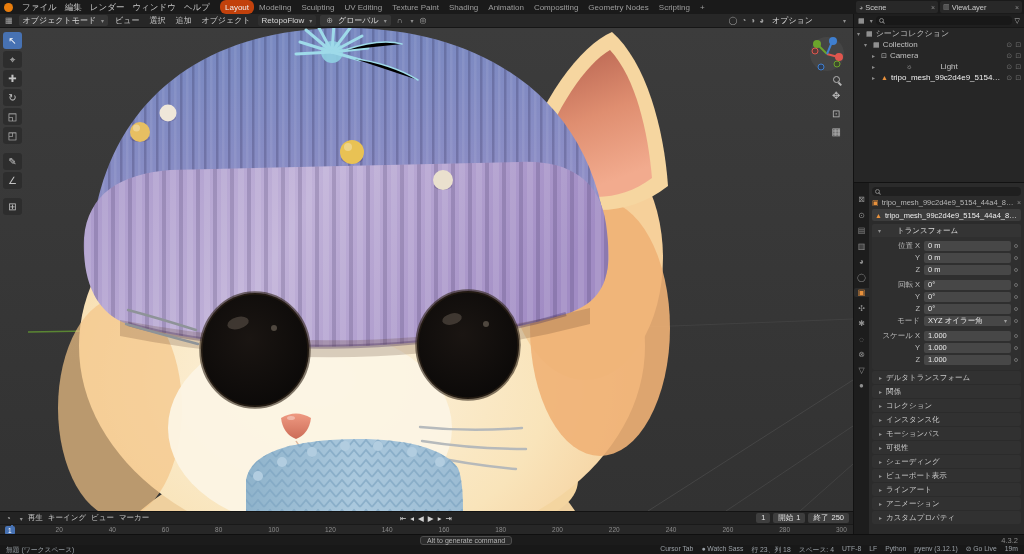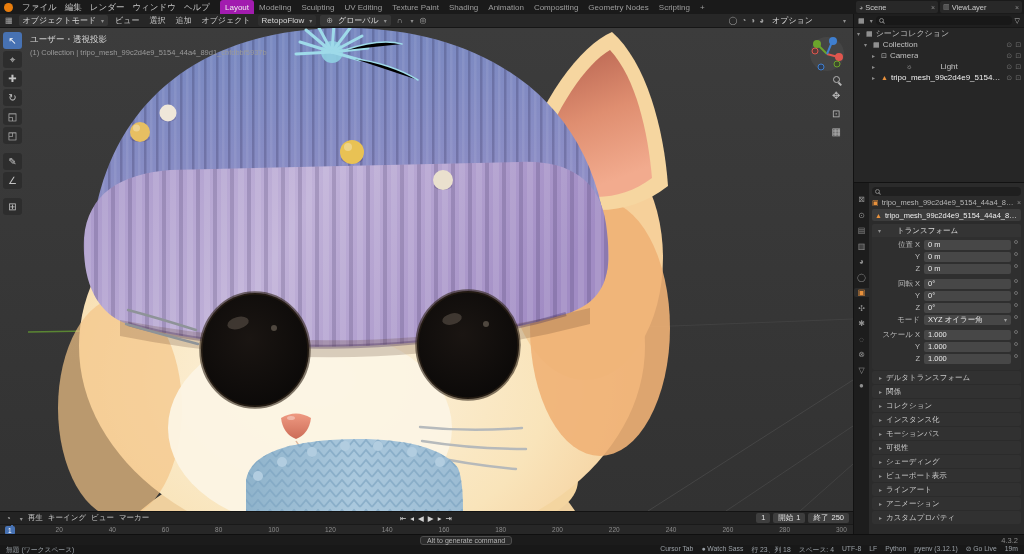--- a/index.html
+++ b/index.html
@@ -8,21 +8,21 @@
   .abs { position:absolute; }
   .trunc { white-space:nowrap; overflow:hidden; text-overflow:ellipsis; }
   .caret { font-size:6px; color:#909090; margin-left:2px; }
 
   
   #topbar { left:0; top:0; width:1024px; height:14px; background:#1a1a1a; display:flex; align-items:center; font-size:8.5px; color:#c9c9c9; z-index:30; }
   .blogo { width:9px; height:9px; border-radius:50%; background:#e87d0d; margin:0 5px 0 4px; flex:none; }
   .tmenu { padding:0 4px; height:14px; line-height:14px; cursor:default; }
   .ws-tabs { display:flex; margin-left:6px; height:14px; }
   .ws-tab { padding:0 5px; height:14px; line-height:15px; color:#9d9d9d; font-size:8px; border-radius:3px 3px 0 0; }
-  .ws-tab.active { background:#a21caf; color:#efefef; }
+  .ws-tab.active { background:#c2410c; color:#efefef;border-radius:6px; }
   .tb-right { position:absolute; left:856px; top:1px; width:166px; display:flex; gap:2px; }
   .tb-box { display:flex; align-items:center; background:#282828; border-radius:2px; padding:0 3px; height:12px; font-size:7.5px; gap:2px; flex:1; min-width:0; }
   .tb-box .gl { font-size:7px; color:#8f8f8f; }
   .tb-box .x { color:#8a8a8a; font-size:7px; margin-left:auto; }
 
   
   #vheader { left:0; top:14px; width:853px; height:14px; background:#272727; border-bottom:1px solid #161616; display:flex; align-items:center; font-size:8px; gap:4px; padding:0 3px; z-index:25; }
   .vh-drop { display:flex; align-items:center; background:#363636; border-radius:2px; height:11px; padding:0 4px; gap:3px; color:#d8d8d8; }
   .vh-menu { padding:0 3px; color:#cccccc; }
   .vh-iconbtn { color:#a8a8a8; font-size:8px; padding:0 2px; }
@@ -66,21 +66,21 @@
   .ptab { font-size:8px; color:#8f8f8f; width:15px; text-align:center; }
   .ptab.active { color:#e8913c; background:#2b2b2b; border-radius:2px 0 0 2px; }
   #prop-content { position:absolute; left:15px; top:0; right:0; bottom:0; padding:2px 3px 0 3px; }
   .pc-search { height:12px; display:flex; align-items:center; gap:3px; }
   .pc-sfield { flex:1; height:9px; background:#1f1f1f; border-radius:4px; display:flex; align-items:center; padding:0 3px; }
   .pc-crumb { height:11px; display:flex; align-items:center; gap:3px; color:#b5b5b5; }
   .pc-name { height:12px; background:#3c3c3c; border-radius:2px; display:flex; align-items:center; gap:3px; padding:0 3px; margin:1px 0 3px 0; color:#ededed; }
   .obj-ic { color:#e8913c; font-size:7px; flex:none; }
   .panel-h { height:13px; background:#343434; border-radius:2px 2px 0 0; display:flex; align-items:center; gap:16px; padding:0 4px; color:#dcdcdc; }
   .panel-b { background:#2f2f2f; border-radius:0 0 2px 2px; padding:3px 3px 4px 2px; }
-  .trow { height:11px; display:flex; align-items:flex-start; margin-bottom:1px; }
+  .trow { height:11px; display:flex; align-items:center; margin-bottom:1px; }
   .trow .lab { width:50px; text-align:right; padding-right:4px; color:#bdbdbd; flex:none; }
   .trow .field { flex:1; background:#474747; border-radius:2px; height:10px; line-height:10px; padding:0 4px; color:#eaeaea; display:flex; align-items:center; }
   .trow .field .fc { font-size:6px; color:#9e9e9e; margin-left:auto; }
   .trow .adot { width:4px; height:4px; border:1px solid #6f6f6f; border-radius:50%; margin-left:3px; flex:none; }
   .tsep { height:3px; }
   .sect { height:13px; background:#313131; margin-top:1px; border-radius:2px; display:flex; align-items:center; gap:4px; padding:0 5px; color:#c9c9c9; }
 
   
   #timeline { left:0; top:511px; width:853px; height:23px; background:#232323; border-top:1px solid #131313; z-index:20; }
   .tl-header { height:12px; display:flex; align-items:center; font-size:7.5px; gap:5px; padding:0 4px; position:relative; }
@@ -336,24 +336,20 @@
               <circle cx="312" cy="424" r="5"></circle>
             <circle cx="345" cy="418" r="5"></circle>
               <circle cx="378" cy="418" r="5"></circle>
               <circle cx="412" cy="424" r="5"></circle>
             <circle cx="440" cy="434" r="5"></circle>
           </g>
         </g>
       </g>
     </svg>
 
-    <div class="vp-overlay">
-      <div class="vp-line1">ユーザー・透視投影</div>
-      <div class="vp-line2">(1) Collection | tripo_mesh_99c2d4e9_5154_44a4_89d1_cbfdbbf5937b</div>
-    </div>
 
     <div id="vp-toolbar">
       <span class="tool active">↖</span>
       <span class="tool">⌖</span>
       <span class="tool">✚</span>
       <span class="tool">↻</span>
       <span class="tool">◱</span>
       <span class="tool">◰</span>
       <span class="tool gap">✎</span>
       <span class="tool">∠</span>

